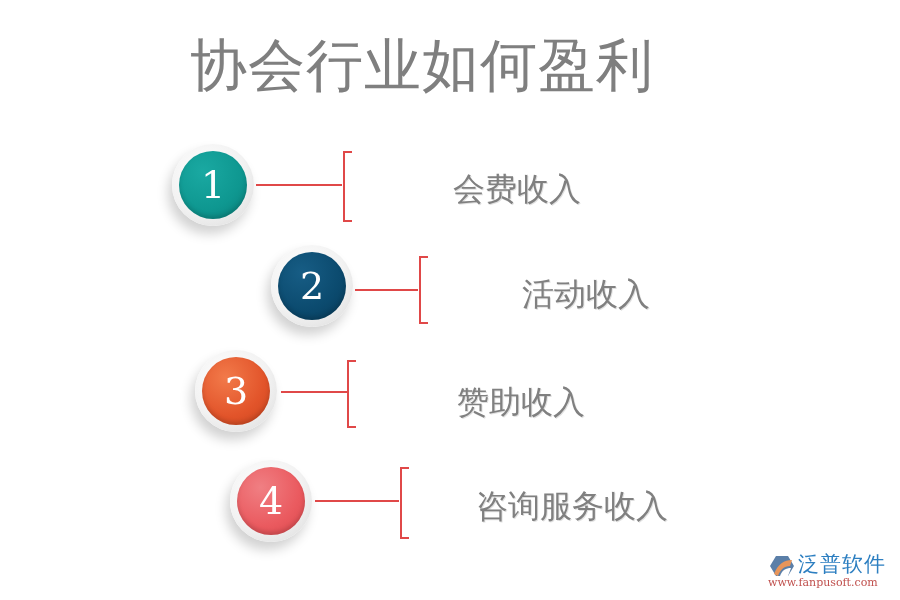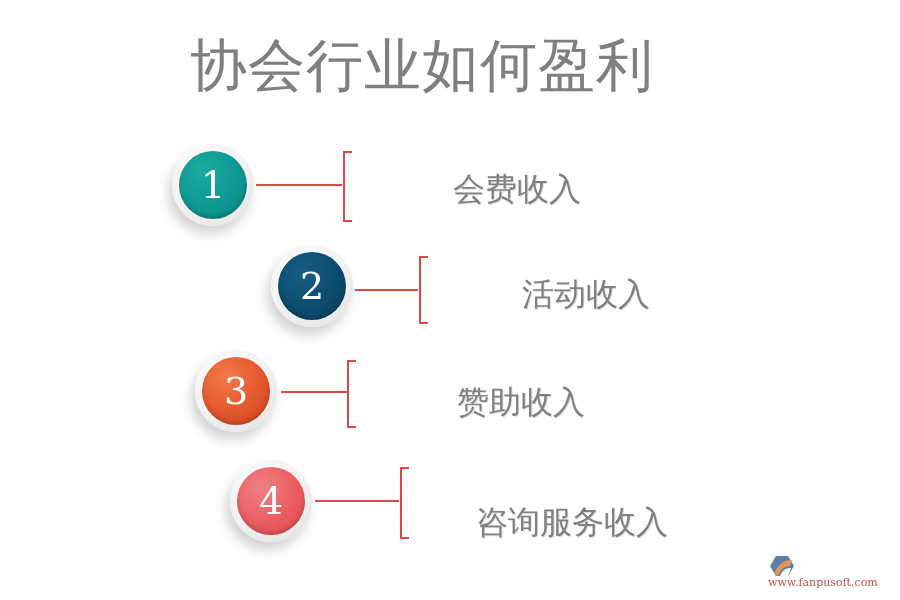--- a/index.html
+++ b/index.html
@@ -82,23 +82,24 @@
   <div class="bracket" style="left:347px; top:360px; height:64px;"></div>
   <div class="label" style="left:457px; top:381px;">赞助收入</div>
 </div>
 
 <div>
   <div class="ring" style="left:230px; top:460px;">
     <div class="disc" style="background: radial-gradient(circle at 35% 30%, #f07f83 0%, #ea5a5f 60%, #d8474c 100%);">4</div>
   </div>
   <div class="line" style="left:315px; top:500px; width:84px;"></div>
   <div class="bracket" style="left:400px; top:467px; height:68px;"></div>
-  <div class="label" style="left:476px; top:501px;">咨询服务收入</div>
+  <div class="label" style="left:476px; top:485px;">咨询服务收入</div>
 </div>
 
 <div class="logo">
   <svg class="logo-icon" viewBox="0 0 24 24">
     <polygon points="6,2 18,2 24,12 18,22 6,22 0,12" fill="#5b7fa8"></polygon>
     <path d="M4,20 C8,10 14,6 22,6 L20,12 C14,12 10,16 8,22 Z" fill="#e8955a"></path>
     <path d="M10,22 C12,16 16,14 21,14 L18,22 Z" fill="#ffffff"></path>
   </svg>
+  <div class="logo-name">泛普软件</div>
   <div class="logo-url">www.fanpusoft.com</div>
 </div>
 
 </body></html>

